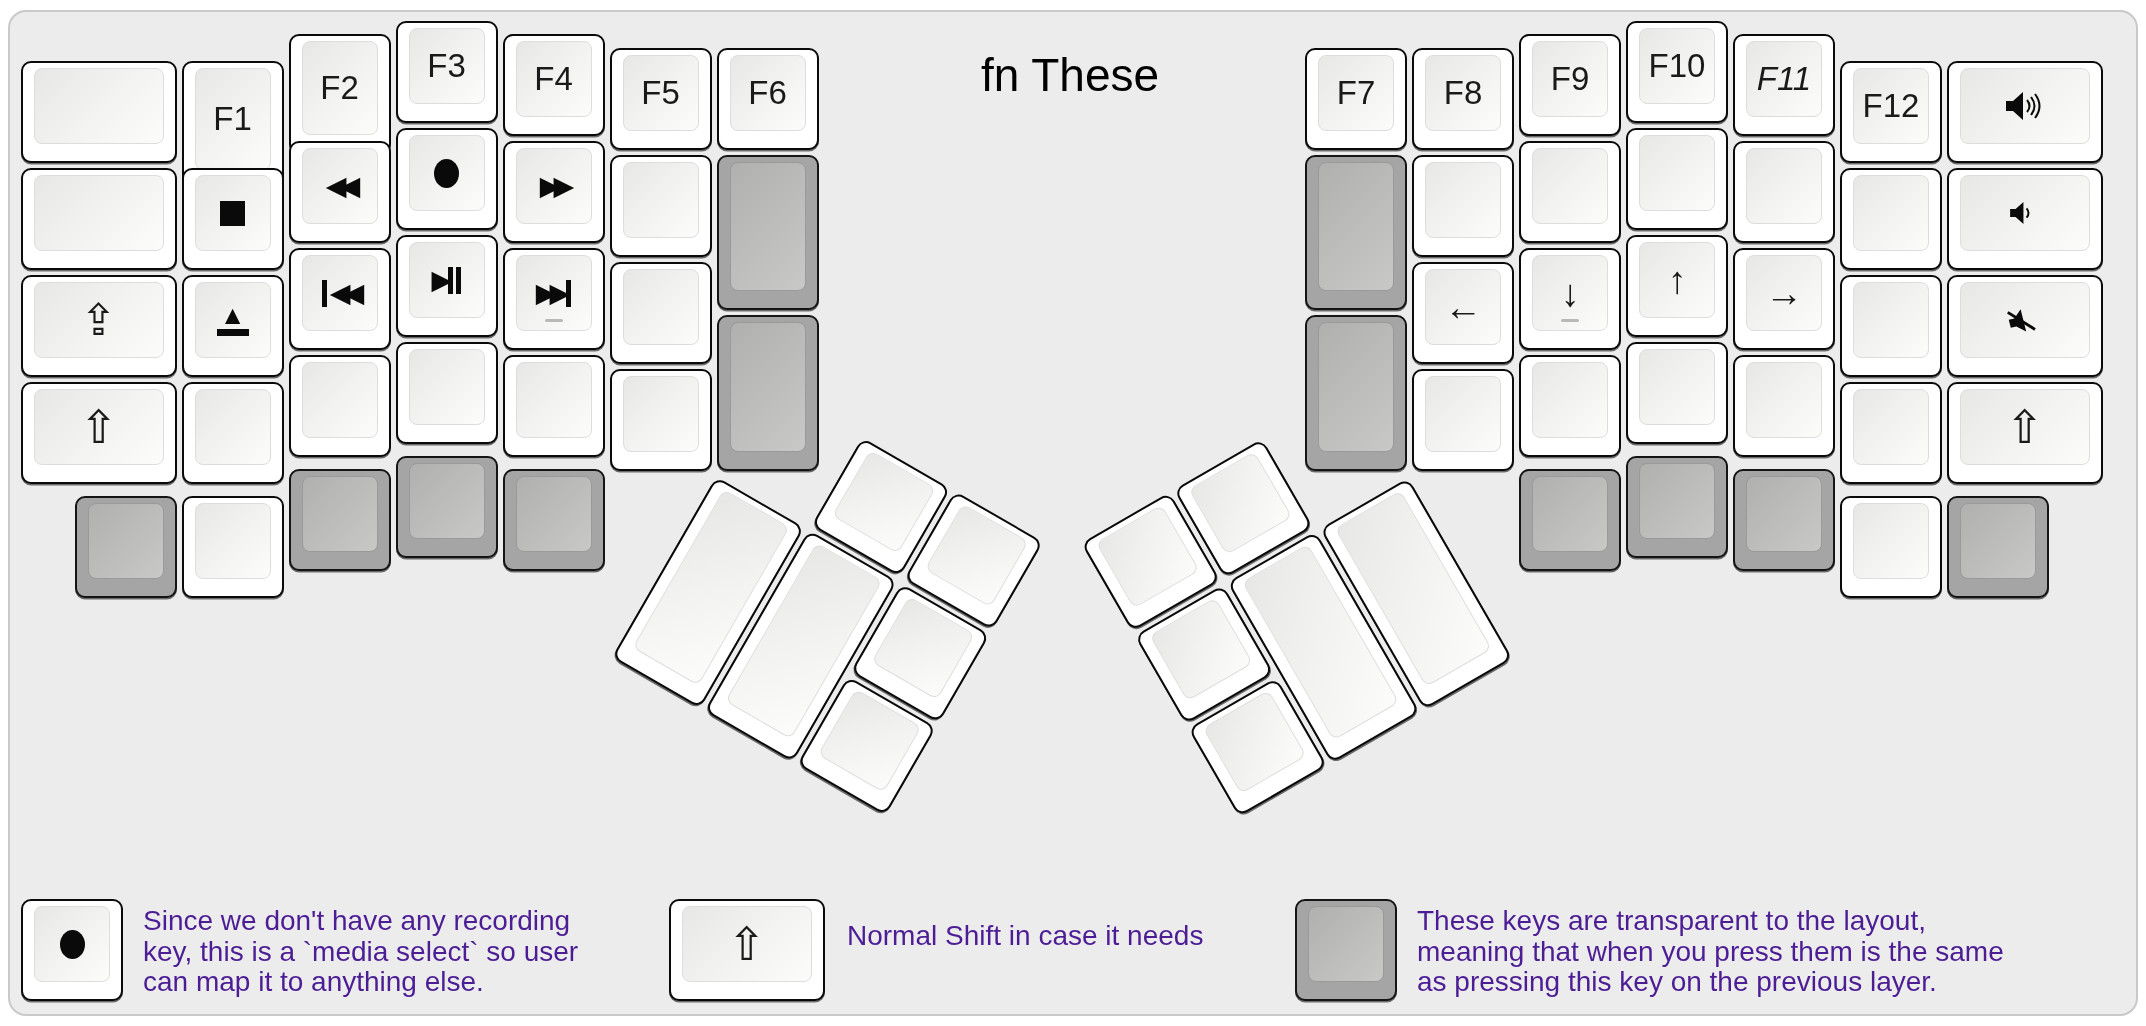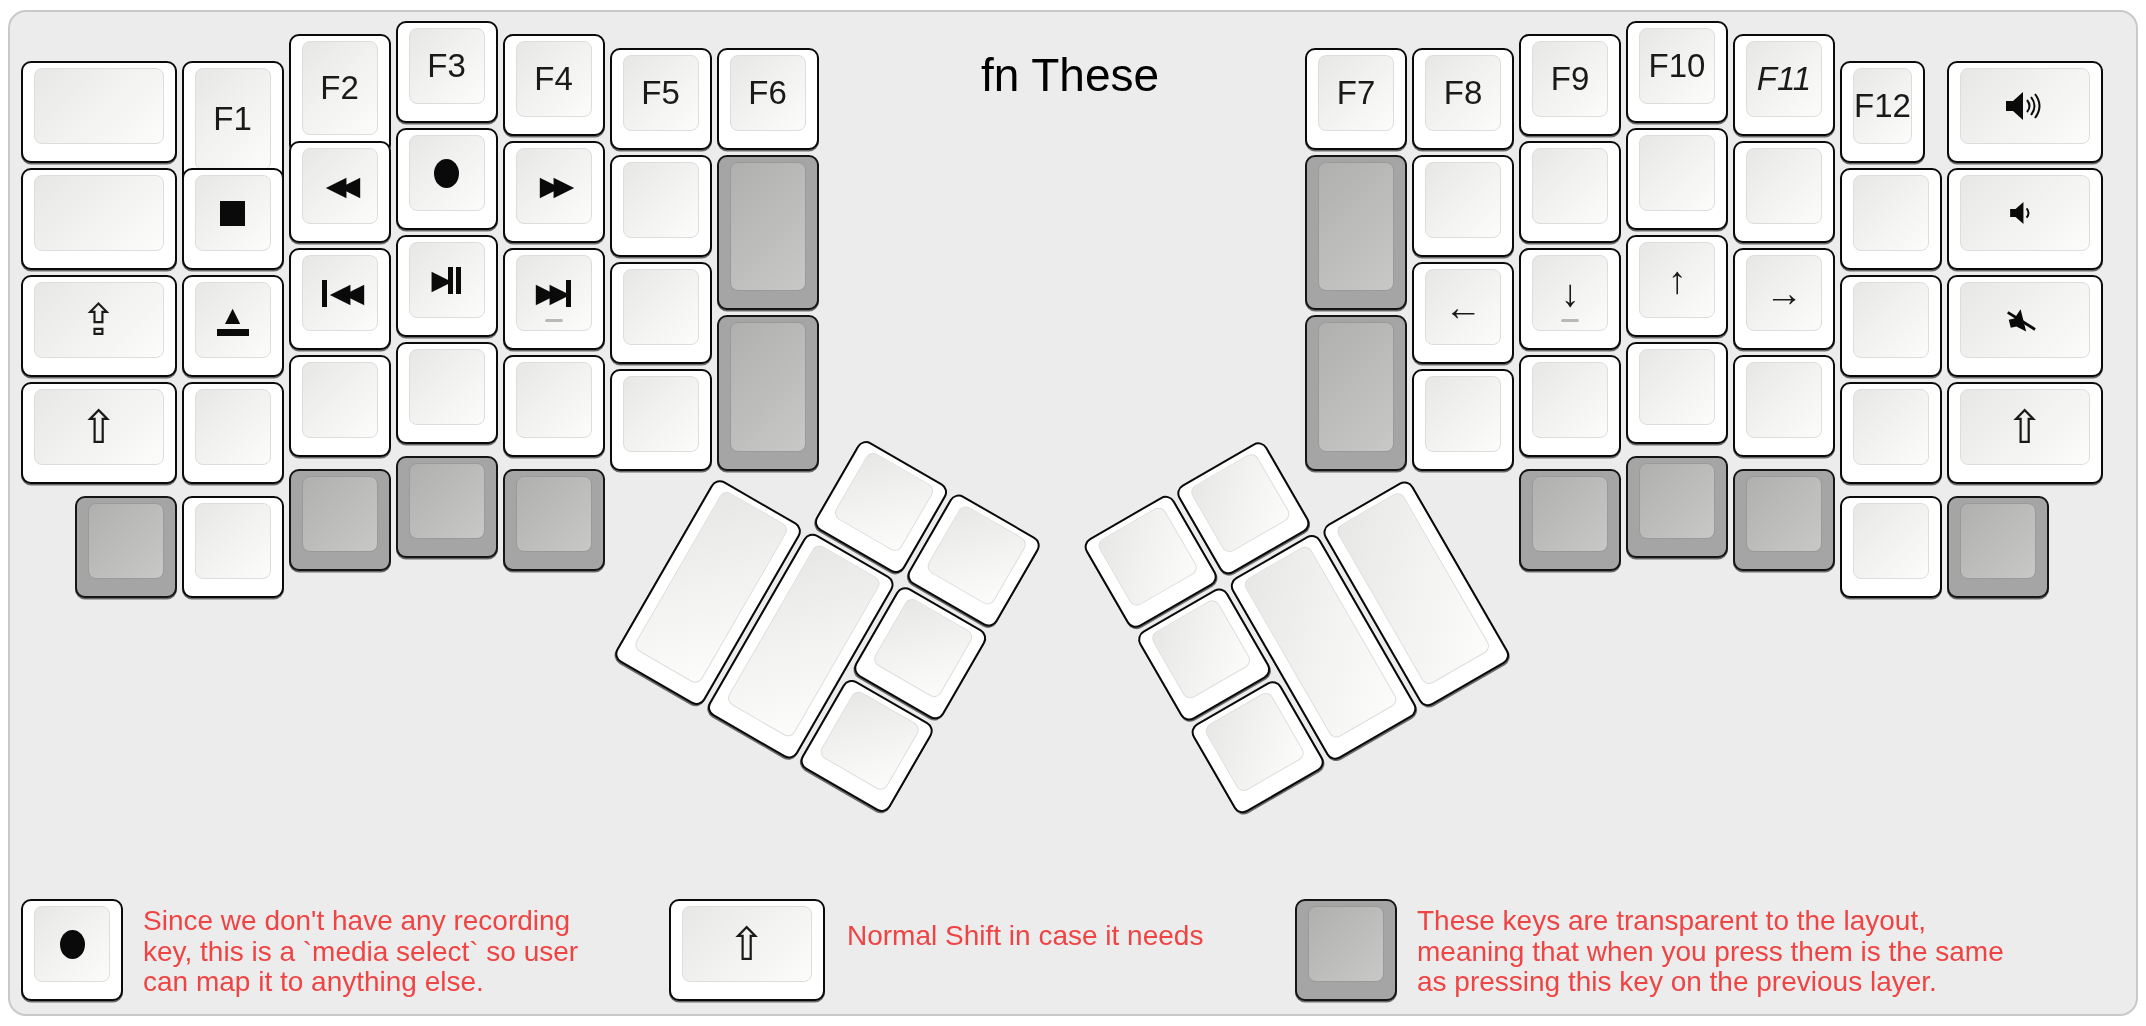--- a/index.html
+++ b/index.html
@@ -50,21 +50,21 @@
   .ic-ej-bar{width:32px;height:7px;background:#0a0a0a;margin-top:3px;}
   .ic-glyph{color:#1a1a1a;line-height:1;}
   .ic-shift{font-size:46px;}
   .ic-caps{font-size:44px;}
   .ic-arrow{font-size:38px;}
   .thumb{position:absolute;left:0;top:0;width:2146px;height:1026px;pointer-events:none;}
   .thumb .key{pointer-events:auto;}
   
   .legend-keyslot{position:absolute;}
   .legend-text{
-    position:absolute;font-size:28px;line-height:30.5px;color:#ef4444;white-space:nowrap;
+    position:absolute;font-size:28px;line-height:30.5px;color:#4c1d95;white-space:nowrap;
   }
   #legend-slot-0{left:20px;top:898px;}
   #legend-text-0{left:143px;top:906px;}
   #legend-slot-1{left:668px;top:898px;}
   #legend-text-1{left:847px;top:921px;}
   #legend-slot-2{left:1294px;top:898px;}
   #legend-text-2{left:1417px;top:906px;}
 </style>
 </head>
 <body>
@@ -311,21 +311,21 @@
     <div class="key k-white" style="left: 1733px; top: 248.375px; width: 102px; height: 102px;">
       <div class="keytop">
         <span class="kicon">
           <span class="ic-glyph ic-arrow">→</span>
         </span>
       </div>
     </div>
     <div class="key k-white" style="left: 1733px; top: 355.375px; width: 102px; height: 102px;">
       <div class="keytop"></div>
     </div>
-    <div class="key k-white" style="left: 1840px; top: 61.125px; width: 85px; height: 102px;">
+    <div class="key k-white" style="left: 1840px; top: 61.125px; width: 102px; height: 102px;">
       <div class="keytop">
         <span class="klabel">F12</span>
       </div>
     </div>
     <div class="key k-white" style="left: 1840px; top: 168.125px; width: 102px; height: 102px;">
       <div class="keytop"></div>
     </div>
     <div class="key k-white" style="left: 1840px; top: 275.125px; width: 102px; height: 102px;">
       <div class="keytop"></div>
     </div>

